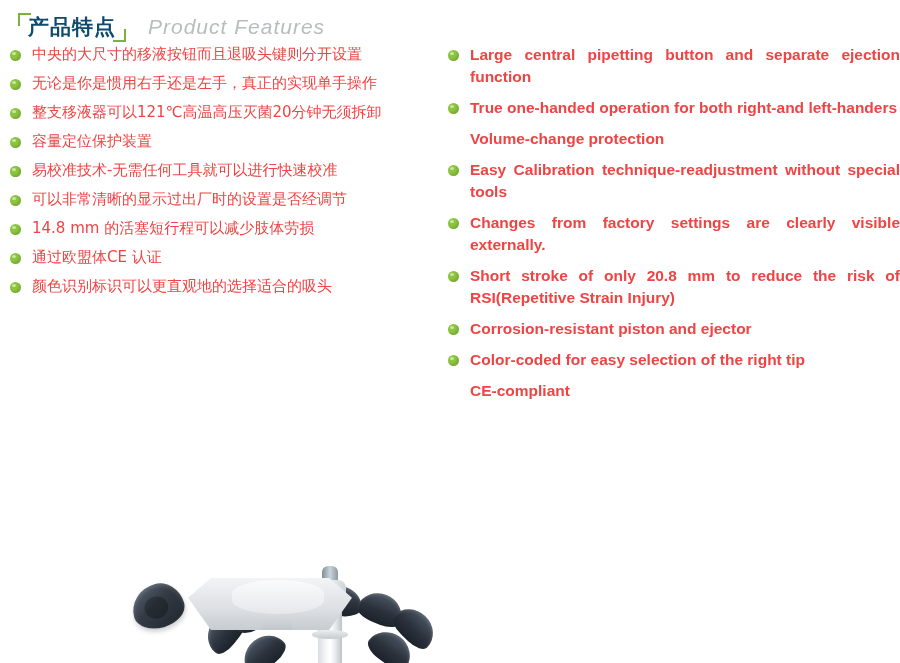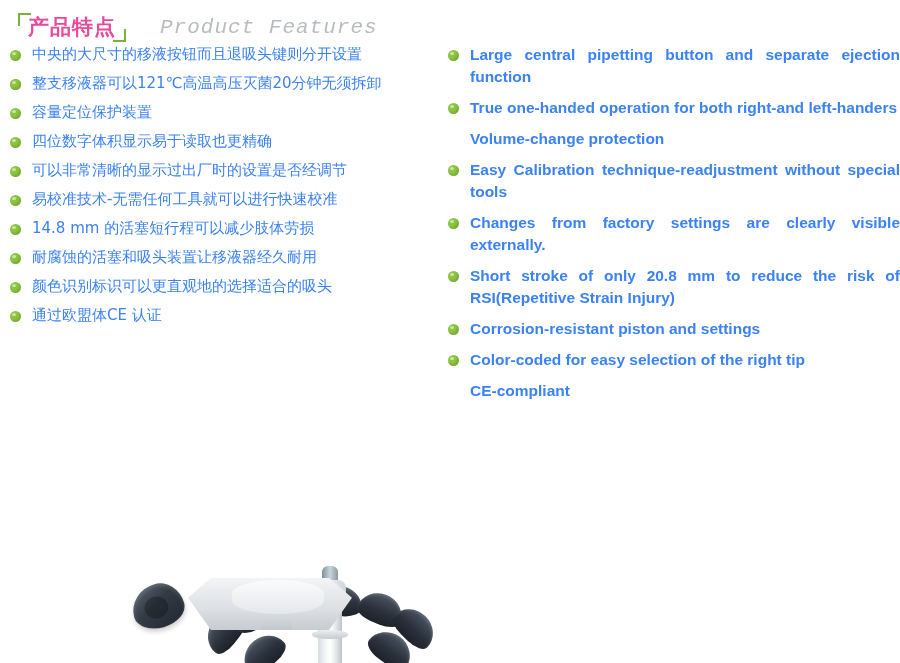--- a/index.html
+++ b/index.html
@@ -30,42 +30,42 @@
     align-items: flex-end;
   }
   .title-box {
     position: relative;
     padding: 2px 10px 2px 10px;
     display: flex;
     align-items: center;
   }
   .title-cn {
     font-size: 21px;
-    color: #ec4899;
+    color: #0c4a6e;
     font-weight: bold;
     letter-spacing: 1px;
     line-height: 1;
     font-family: "DejaVu Sans", sans-serif;
   }
   .corner {
     position: absolute;
     width: 11px;
     height: 11px;
     border-color: #7cb23a;
     border-style: solid;
     border-width: 0;
   }
   .corner.tl { left: 0; top: -2px; border-left-width: 2px; border-top-width: 2px; }
   .corner.br { right: 0; bottom: -2px; border-right-width: 2px; border-bottom-width: 2px; }
   .title-en {
     font-size: 21px;
     color: #b9bcbe;
     font-style: italic;
-    font-family: Liberation Mono, monospace;
-    margin-left: 34px;
+    font-family: Liberation Sans, sans-serif;
+    margin-left: 22px;
     letter-spacing: 1px;
     padding-bottom: 1px;
   }
 
   
   .col {
     position: absolute;
     top: 44px;
   }
   .col-cn { left: 6px; width: 432px; }
@@ -73,21 +73,21 @@
 
   ul.feature-list {
     list-style: none;
     margin: 0;
     padding: 0;
   }
   ul.feature-list li {
     position: relative;
     padding-left: 26px;
     margin-bottom: 9px;
-    color: #3b82f6;
+    color: #ef4444;
   }
   .bullet {
     position: absolute;
     left: 4px;
     top: 6px;
     width: 11px;
     height: 11px;
     border-radius: 50%;
     background: #8cc63f;
     box-shadow: inset -2px -2px 2px rgba(0,0,0,0.12);
@@ -262,56 +262,52 @@
   </div>
 
   <div class="col col-cn">
     <ul class="feature-list">
       <li>
         <span class="bullet"></span>
         <span>中央的大尺寸的移液按钮而且退吸头键则分开设置</span>
       </li>
       <li>
         <span class="bullet"></span>
+        <span>无论是你是惯用右手还是左手，真正的实现单手操作</span>
       </li>
       <li>
         <span class="bullet"></span>
         <span>整支移液器可以121℃高温高压灭菌20分钟无须拆卸</span>
       </li>
       <li>
         <span class="bullet"></span>
         <span>容量定位保护装置</span>
       </li>
       <li>
         <span class="bullet"></span>
-        <span>四位数字体积显示易于读取也更精确</span>
+      </li>
+      <li>
+        <span class="bullet"></span>
+        <span>易校准技术-无需任何工具就可以进行快速校准</span>
       </li>
       <li>
         <span class="bullet"></span>
         <span>可以非常清晰的显示过出厂时的设置是否经调节</span>
       </li>
       <li>
         <span class="bullet"></span>
-        <span>易校准技术-无需任何工具就可以进行快速校准</span>
-      </li>
-      <li>
-        <span class="bullet"></span>
         <span>14.8 mm 的活塞短行程可以减少肢体劳损</span>
       </li>
       <li>
         <span class="bullet"></span>
-        <span>耐腐蚀的活塞和吸头装置让移液器经久耐用</span>
+        <span>通过欧盟体CE 认证</span>
       </li>
       <li>
         <span class="bullet"></span>
         <span>颜色识别标识可以更直观地的选择适合的吸头</span>
-      </li>
-      <li>
-        <span class="bullet"></span>
-        <span>通过欧盟体CE 认证</span>
       </li>
     </ul>
   </div>
 
   <div class="col col-en">
     <ul class="feature-list">
       <li>
         <span class="bullet"></span>
         <span class="t">Large central pipetting button and separate ejection function</span>
       </li>
@@ -329,21 +325,21 @@
       <li>
         <span class="bullet"></span>
         <span class="t">Changes from factory settings are clearly visible externally.</span>
       </li>
       <li>
         <span class="bullet"></span>
         <span class="t">Short stroke of only 20.8 mm to reduce the risk of RSI(Repetitive Strain Injury)</span>
       </li>
       <li>
         <span class="bullet"></span>
-        <span class="t">Corrosion-resistant piston and settings</span>
+        <span class="t">Corrosion-resistant piston and ejector</span>
       </li>
       <li>
         <span class="bullet"></span>
         <span class="t">Color-coded for easy selection of the right tip</span>
       </li>
       <li>
         <span class="t">CE-compliant</span>
       </li>
     </ul>
   </div>

